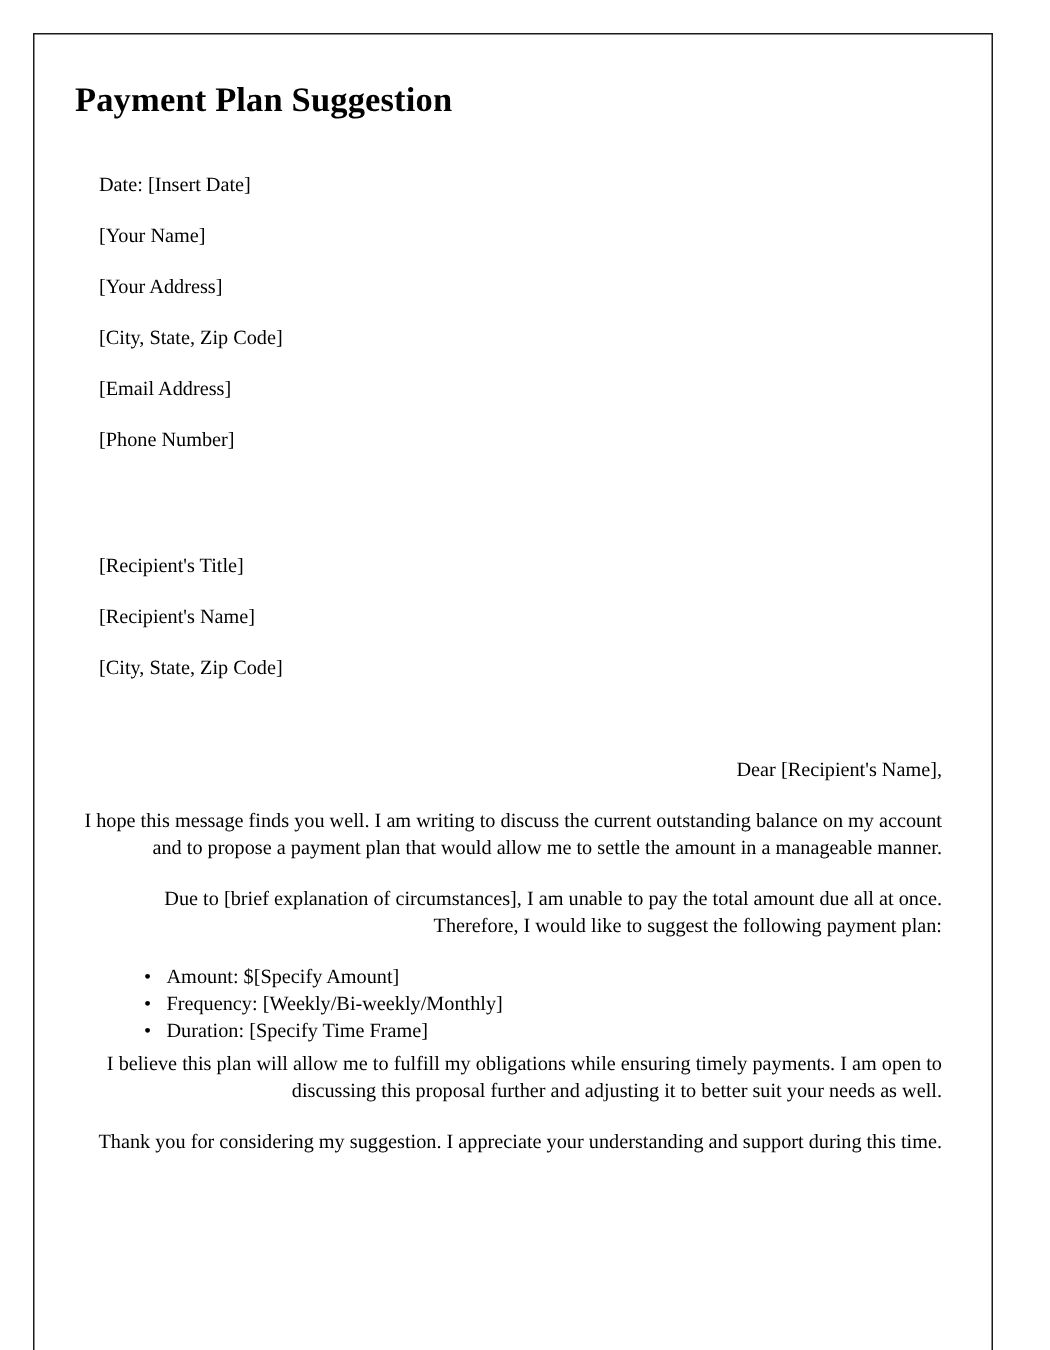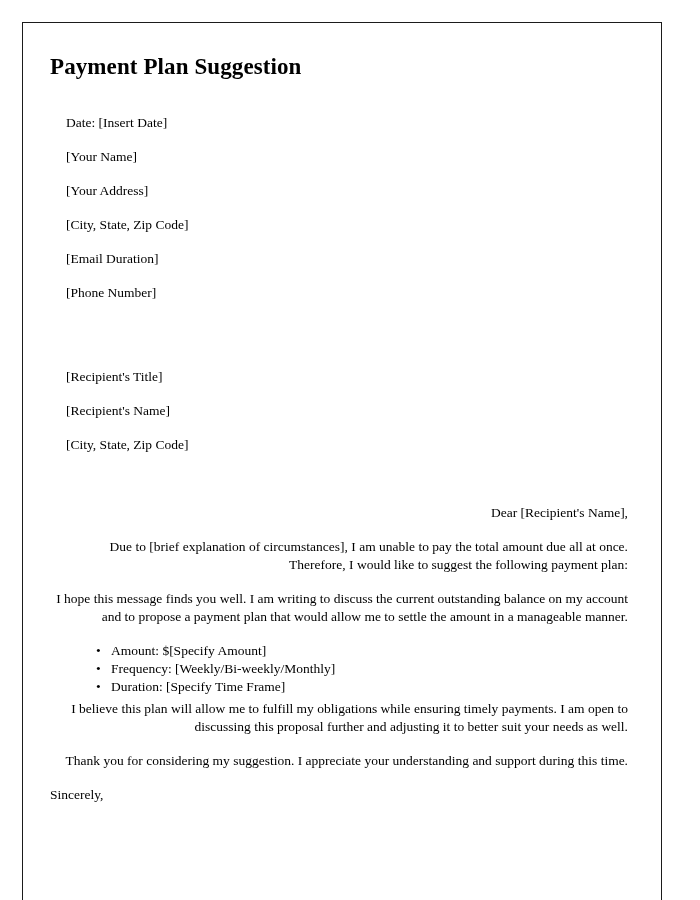--- a/index.html
+++ b/index.html
@@ -110,52 +110,51 @@
 
     <h1 class="doc-title">Payment Plan Suggestion</h1>
 
     <div class="title-gap"></div>
 
     <p class="meta-line">Date: [Insert Date]</p>
 
     <p class="meta-line">[Your Name]</p>
     <p class="meta-line">[Your Address]</p>
     <p class="meta-line">[City, State, Zip Code]</p>
-    <p class="meta-line">[Email Duration]</p>
+    <p class="meta-line">[Email Address]</p>
     <p class="meta-line">[Phone Number]</p>
 
     <div class="block-gap"></div>
 
     <p class="meta-line">[Recipient's Title]</p>
     <p class="meta-line">[Recipient's Name]</p>
     <p class="meta-line">[City, State, Zip Code]</p>
 
     <div class="block-gap"></div>
 
     <p class="para">Dear [Recipient's Name],</p>
 
+    <p class="para">I hope this message finds you well. I am writing to discuss the current outstanding balance on my account and to propose a payment plan that would allow me to settle the amount in a manageable manner.</p>
+
     <p class="para">Due to [brief explanation of circumstances], I am unable to pay the total amount due all at once. Therefore, I would like to suggest the following payment plan:</p>
-
-    <p class="para">I hope this message finds you well. I am writing to discuss the current outstanding balance on my account and to propose a payment plan that would allow me to settle the amount in a manageable manner.</p>
 
     <ul class="bullet-list">
       <li>
         <span class="bullet-dot">•</span>
         <span>Amount: $[Specify Amount]</span>
       </li>
       <li>
         <span class="bullet-dot">•</span>
         <span>Frequency: [Weekly/Bi-weekly/Monthly]</span>
       </li>
       <li>
         <span class="bullet-dot">•</span>
         <span>Duration: [Specify Time Frame]</span>
       </li>
     </ul>
 
     <p class="para" style="margin-top:4px;">I believe this plan will allow me to fulfill my obligations while ensuring timely payments. I am open to discussing this proposal further and adjusting it to better suit your needs as well.</p>
 
     <p class="para">Thank you for considering my suggestion. I appreciate your understanding and support during this time.</p>
 
-    <p class="closing-line">Sincerely,</p>
 
   </div>
 </div>
 
 </body></html>

